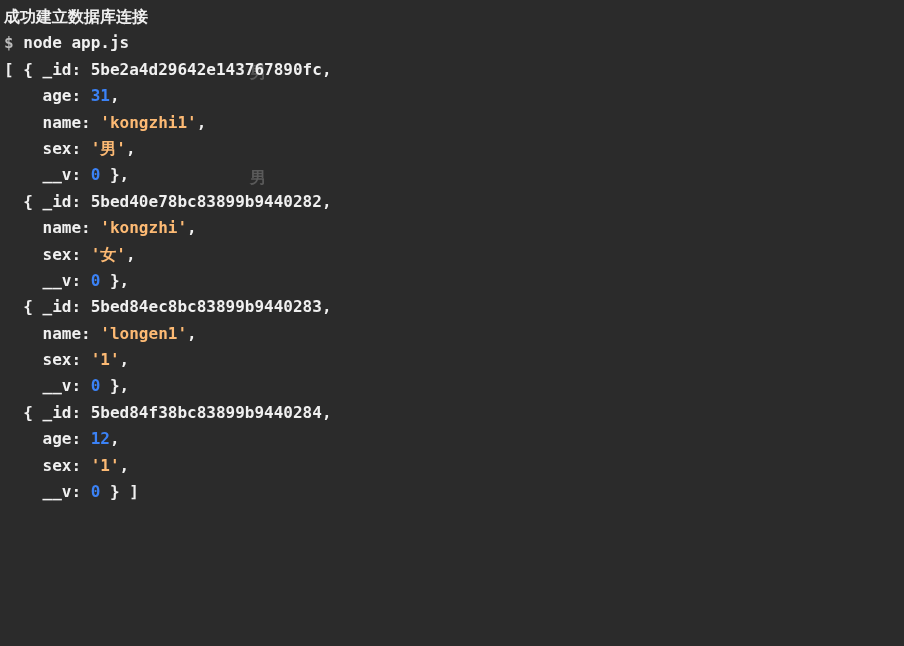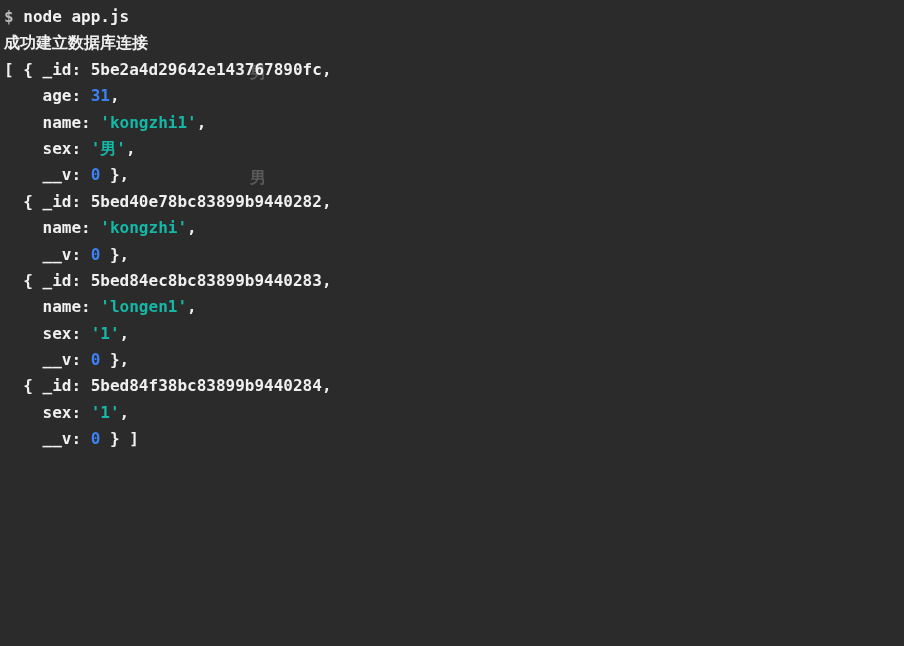--- a/index.html
+++ b/index.html
@@ -26,21 +26,21 @@
     .prompt {
       color: #bbb;
     }
     .white {
       color: #f0f0f0;
     }
     .num {
       color: #3b82f6;
     }
     .str {
-      color: #14b8a6;
+      color: #fdba74;
     }
     .ghost1 {
       position: absolute;
       left: 250px;
       top: 60px;
       color: #5a5a5a;
       font-weight: bold;
       z-index: 0;
     }
     .ghost2 {
@@ -56,32 +56,34 @@
       z-index: 1;
     }
   </style>
 </head>
 <body>
 
 <span class="ghost1">男</span>
 <span class="ghost2">男</span>
 
 <div class="content">
+  <div class="line white">成功建立数据库连接</div>
   <div class="line"><span class="prompt">$ </span><span class="white">node app.js</span></div>
-  <div class="line white">成功建立数据库连接</div>
   <div id="records-container">
       <div class="line"><span class="white">[ { _id: 5be2a4d29642e143767890fc,</span></div>
       <div class="line"><span class="white">    age: </span><span class="num">31</span><span class="white">,</span></div>
       <div class="line"><span class="white">    name: </span><span class="str">'kongzhi1'</span><span class="white">,</span></div>
       <div class="line"><span class="white">    sex: </span><span class="str">'男'</span><span class="white">,</span></div>
       <div class="line"><span class="white">    __v: </span><span class="num">0</span><span class="white"> },</span></div>
       <div class="line"><span class="white">  { _id: 5bed40e78bc83899b9440282,</span></div>
       <div class="line"><span class="white">    name: </span><span class="str">'kongzhi'</span><span class="white">,</span></div>
+      <div class="line"><span class="white">    sex: </span><span class="str">'女'</span><span class="white">,</span></div>
       <div class="line"><span class="white">    __v: </span><span class="num">0</span><span class="white"> },</span></div>
       <div class="line"><span class="white">  { _id: 5bed84ec8bc83899b9440283,</span></div>
       <div class="line"><span class="white">    name: </span><span class="str">'longen1'</span><span class="white">,</span></div>
       <div class="line"><span class="white">    sex: </span><span class="str">'1'</span><span class="white">,</span></div>
       <div class="line"><span class="white">    __v: </span><span class="num">0</span><span class="white"> },</span></div>
       <div class="line"><span class="white">  { _id: 5bed84f38bc83899b9440284,</span></div>
+      <div class="line"><span class="white">    age: </span><span class="num">12</span><span class="white">,</span></div>
       <div class="line"><span class="white">    sex: </span><span class="str">'1'</span><span class="white">,</span></div>
       <div class="line"><span class="white">    __v: </span><span class="num">0</span><span class="white"> } ]</span></div>
     </div>
 </div>
 
 </body></html>

